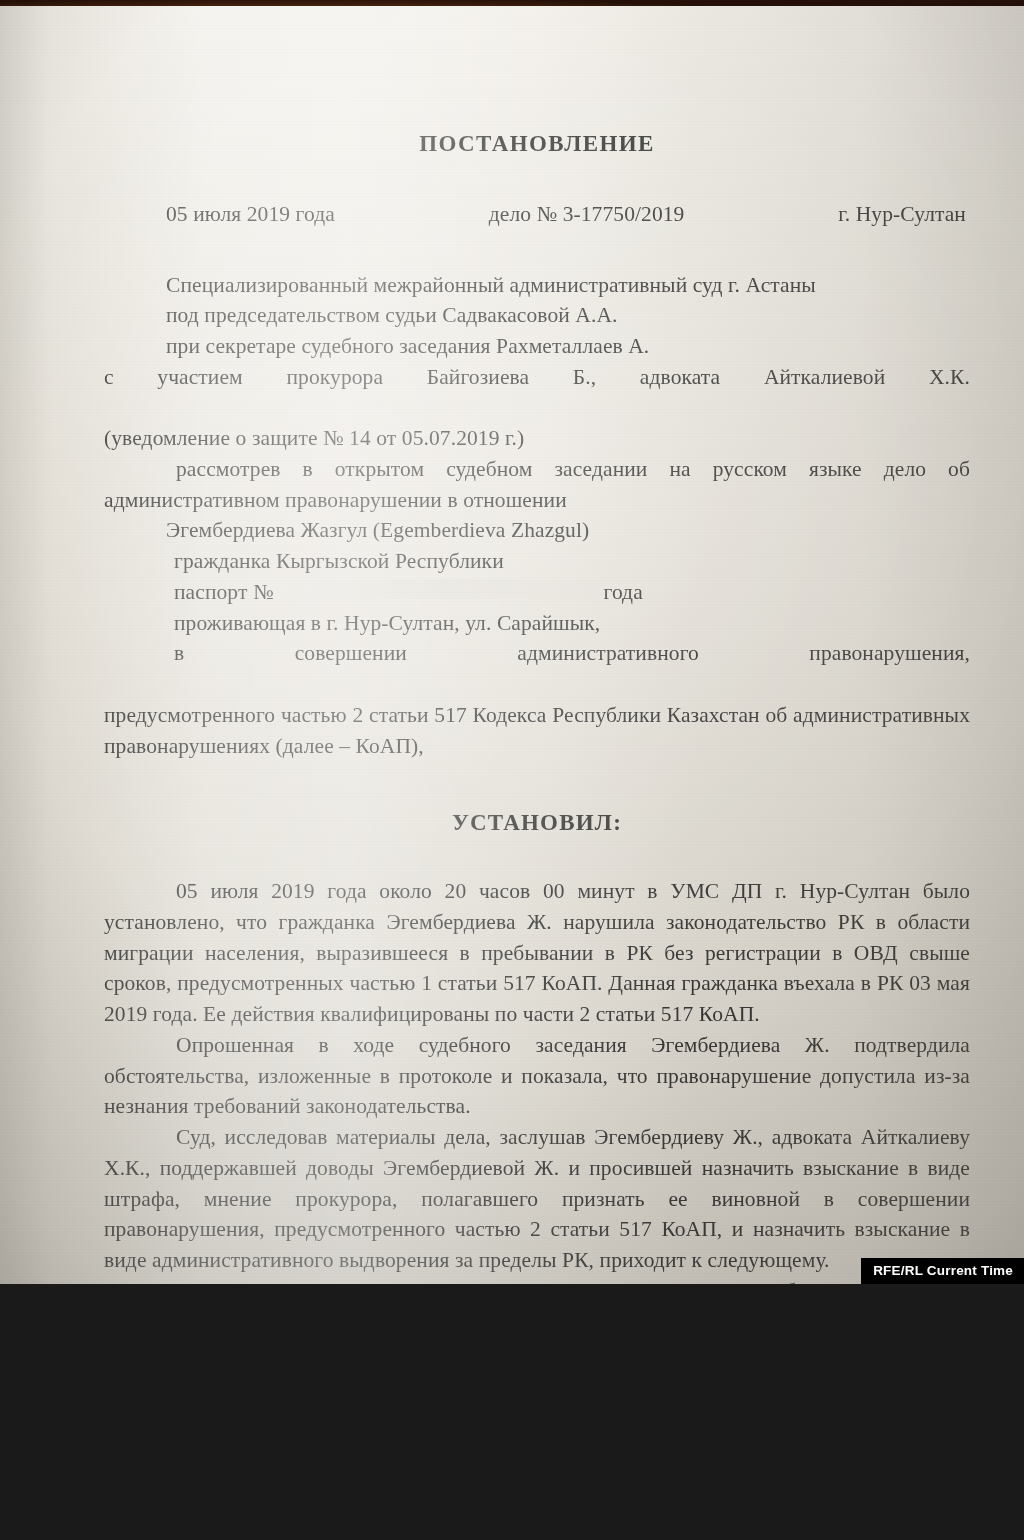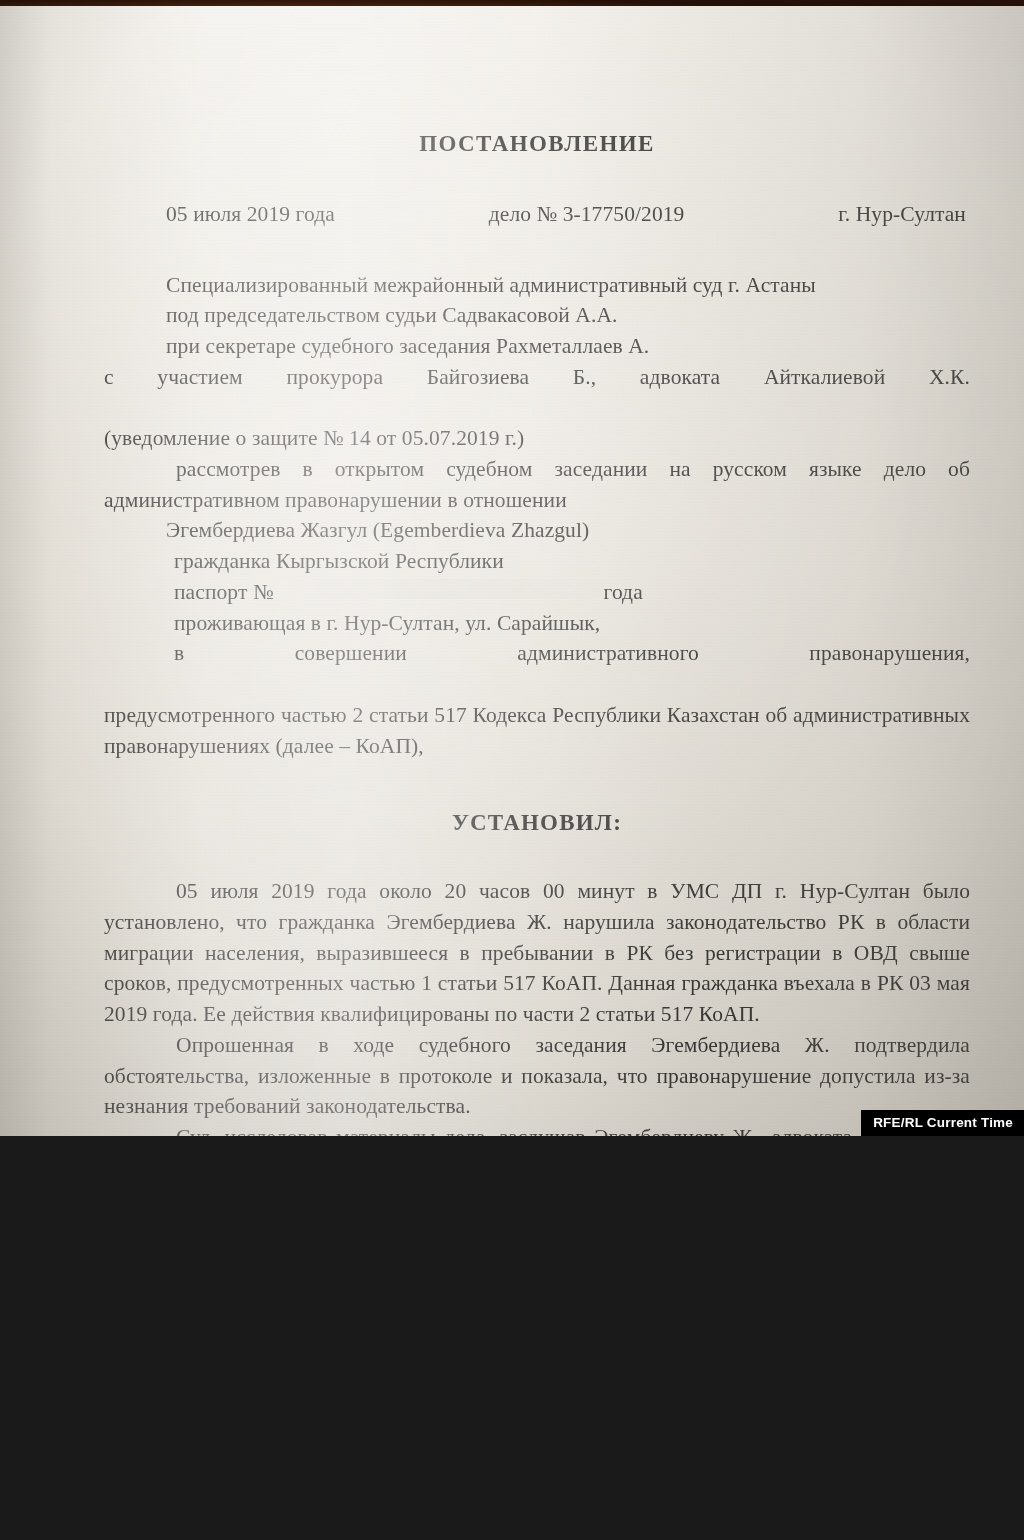--- a/index.html
+++ b/index.html
@@ -5,21 +5,21 @@
 <style>
   html, body {
     margin: 0;
     padding: 0;
     background: #1a1a1a;
   }
 
   .photo {
     position: relative;
     width: 1024px;
-    height: 1136px;
+    height: 1284px;
     overflow: hidden;
     background: #cfc9c0;
     font-family: "Liberation Serif", "DejaVu Serif", serif;
   }
 
   
   .table-surface {
     position: absolute;
     left: 0; top: 0;
     width: 100%;

